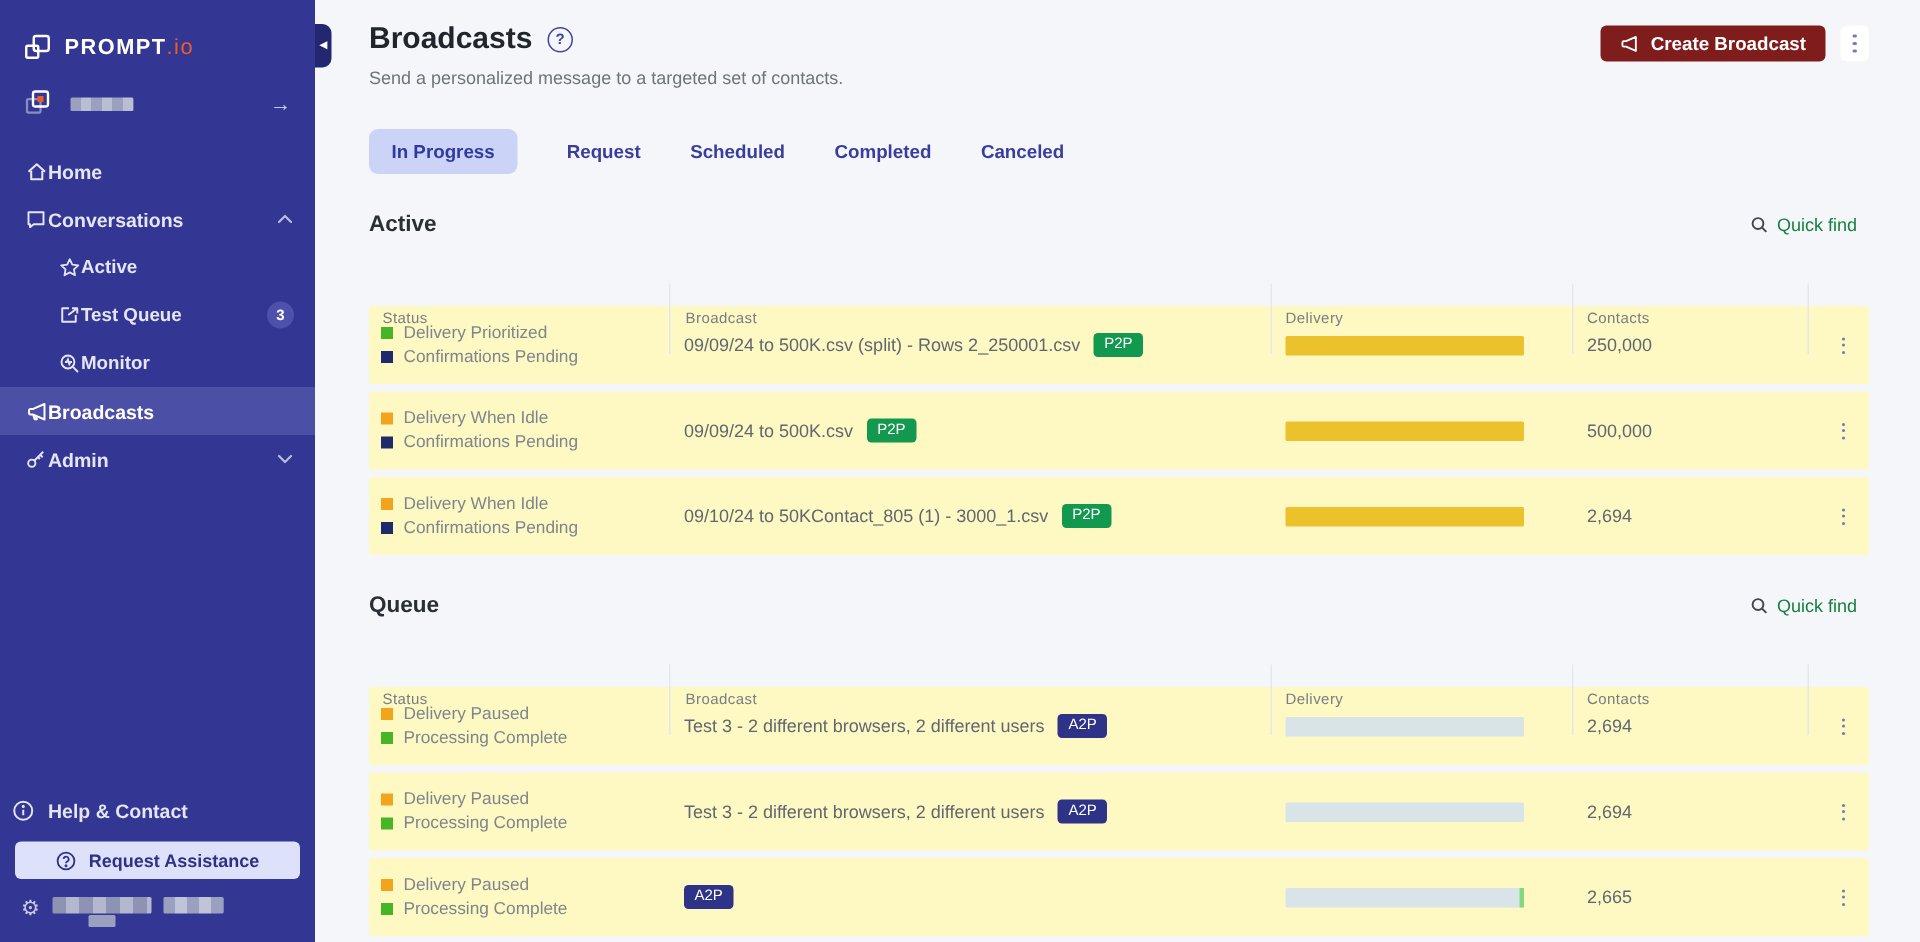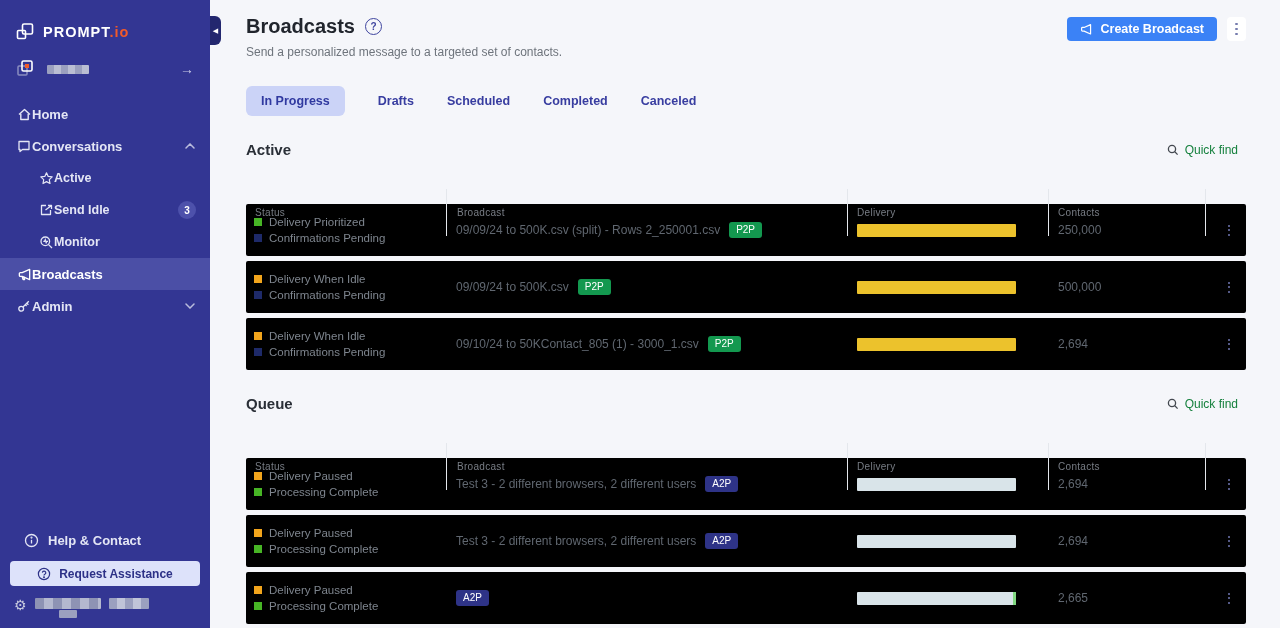--- a/index.html
+++ b/index.html
@@ -8,21 +8,21 @@
 
   
   .sidebar { position:absolute; left:0; top:0; width:210px; height:628px;
              background:#333693; color:#e9eaf7; z-index:5; }
   .collapse-tab { position:absolute; left:210px; top:16px; width:11px; height:29px;
                   background:#23276f; border-radius:0 6px 6px 0; display:flex;
                   align-items:center; justify-content:center; cursor:pointer; }
   .collapse-tab span { color:#fff; font-size:7px; line-height:1; }
   .logo-row { display:flex; align-items:center; gap:8px; padding:22px 16px 0 16px; }
   .logo-text { font-size:14.5px; font-weight:bold; letter-spacing:1px; color:#fff; }
-  .logo-text .suffix { font-weight:bold; }
+  .logo-text .suffix { font-weight:normal; }
   .workspace-row { display:flex; align-items:center; gap:9px; padding:17px 16px 0 16px; }
   .workspace-row .spacer { flex:1; }
   .ws-arrow { color:#c9cce8; font-size:14px; }
   .redact { height:9px; width:42px; border-radius:1px;
             background:repeating-linear-gradient(90deg,#9ba0bf 0 7px,#babed3 7px 14px); }
 
   .nav { margin-top:18px; }
   .nav-item { display:flex; align-items:center; height:32px;
               padding:0 14px 0 16px; font-size:13px; font-weight:bold; color:#e4e6f5;
               cursor:pointer; }
@@ -30,21 +30,21 @@
   .nav-item.selected { background:#4b4fa6; color:#ffffff; }
   .nav-item .ico { width:16px; height:16px; display:flex; align-items:center;
                    justify-content:center; flex:0 0 16px; }
   .nav-item .lbl { flex:1; }
   .nav-badge { width:18px; height:18px; border-radius:50%; background:#4d51ab;
                color:#fff; font-size:10px; display:flex; align-items:center;
                justify-content:center; font-weight:bold; }
   .chev { width:12px; display:flex; justify-content:center; color:#b9bcdd; }
 
   .side-bottom { position:absolute; left:0; right:0; bottom:10px; }
-  .help-row { display:flex; align-items:center; gap:9px; padding:0 24px; font-size:13px;
+  .help-row { display:flex; align-items:center; gap:9px; padding:0 8px; font-size:13px;
               font-weight:bold; color:#e4e6f5; cursor:pointer; }
   .assist-btn { margin:13px 10px 12px 10px; height:25px; background:#dde2fa;
                 border:none; border-radius:4px; width:190px; display:flex;
                 align-items:center; justify-content:center; gap:8px;
                 color:#2d3187; font-size:12px; font-weight:bold; cursor:pointer;
                 font-family:"Liberation Sans", sans-serif; }
   .gear-row { display:flex; align-items:flex-start; gap:8px; padding:0 14px; }
   .gear-glyph { color:#c7cade; font-size:14px; line-height:14px; }
   .blob1 { width:66px; height:11px; border-radius:1px;
            background:repeating-linear-gradient(90deg,#8e93b4 0 9px,#b4b8cf 9px 18px); }
@@ -57,21 +57,21 @@
   .main { position:absolute; left:210px; top:0; width:1070px; height:628px;
           padding:15px 34px 0 36px; }
   .page-head { display:flex; align-items:flex-start; }
   .title-wrap { flex:1; }
   .title-line { display:flex; align-items:center; gap:10px; }
   .page-title { font-size:20px; font-weight:bold; color:#21252d; }
   .help-circ { width:17px; height:17px; border-radius:50%; border:1.5px solid #3f459f;
                color:#3f459f; font-size:10px; font-weight:bold; display:flex;
                align-items:center; justify-content:center; cursor:pointer; }
   .page-sub { margin-top:7px; font-size:12px; color:#6e747c; }
-  .create-btn { background:#3b82f6; color:#fff; border:none; border-radius:4px;
+  .create-btn { background:#7f1d1d; color:#fff; border:none; border-radius:4px;
                 height:24px; padding:0 13px; display:flex; align-items:center; gap:7px;
                 font-size:12.5px; font-weight:bold; cursor:pointer; margin-top:2px;
                 font-family:"Liberation Sans", sans-serif; }
   .head-kebab { width:19px; height:24px; background:#fff; border-radius:4px;
                 display:flex; flex-direction:column; align-items:center;
                 justify-content:center; gap:2.5px; margin-left:10px; margin-top:2px;
                 cursor:pointer; }
   .head-kebab i, .row-kebab i { width:2.5px; height:2.5px; border-radius:50%;
                 background:#767cae; display:block; }
 
@@ -85,21 +85,21 @@
   .quick-find { display:flex; align-items:center; gap:6px; font-size:12px;
                 color:#15803d; cursor:pointer; padding-right:8px; }
 
   .grid { display:grid; grid-template-columns:200px 401px 201px 157px 1fr; }
   .thead { margin-top:13px; height:27px; align-items:center; }
   .th { font-size:10px; color:#787d85; letter-spacing:0.3px; padding-left:9px;
         height:100%; display:flex; align-items:center;margin-top:36px; }
   .th + .th { border-left:1px solid #e4e7ec; }
   .th.c-broadcast { padding-left:10px; }
   .rows { margin-top:6px; }
-  .row { background:#000000; height:52px; align-items:center; margin-bottom:5px;
+  .row { background:#fef9c3; height:52px; align-items:center; margin-bottom:5px;
          border-radius:2px; }
   .cell-status { padding-left:8px; display:flex; flex-direction:column; gap:4px; }
   .status-line { display:flex; align-items:center; gap:7px; }
   .sq { width:8px; height:8px; flex:0 0 8px; }
   .status-lbl { font-size:11.5px; color:#7e858e; }
   .cell-broadcast { padding-left:10px; display:flex; align-items:center; gap:9px;
                     font-size:12px; color:#606770; }
   .badge { font-size:10px; font-weight:normal; color:#fff; padding:3px 7px;
            border-radius:3px; line-height:1; }
   .cell-delivery { padding-left:10px; }
@@ -171,21 +171,21 @@
         </span>
         <span class="lbl">Active</span>
       </div>
       <div class="nav-item indent">
         <span class="ico">
           <svg width="15" height="14" viewBox="0 0 15 14" fill="none" stroke="currentColor" stroke-width="1.3" stroke-linejoin="round">
             <path d="M7 2.5 H2.5 v9 h9 V7"></path>
             <path d="M6.5 7 L12.5 2.5 M9 2.5 h3.5 V6"></path>
           </svg>
         </span>
-        <span class="lbl">Send Idle</span>
+        <span class="lbl">Test Queue</span>
         <span class="nav-badge">3</span>
       </div>
       <div class="nav-item indent">
         <span class="ico">
           <svg width="15" height="15" viewBox="0 0 15 15" fill="none" stroke="currentColor" stroke-width="1.3">
             <circle cx="6.3" cy="6.3" r="4.3"></circle>
             <line x1="9.6" y1="9.6" x2="13" y2="13"></line>
             <path d="M4.3 6.3 h1.2 l0.8 -1.6 l0.9 3 l0.8 -1.4 h1"></path>
           </svg>
         </span>
@@ -270,21 +270,21 @@
     </button>
     <div class="head-kebab">
         <i></i>
         <i></i>
         <i></i>
       </div>
   </div>
 
   <div class="tabs">
       <div class="tab active">In Progress</div>
-      <div class="tab">Drafts</div>
+      <div class="tab">Request</div>
       <div class="tab">Scheduled</div>
       <div class="tab">Completed</div>
       <div class="tab">Canceled</div>
     </div>
 
   <div>
     <div class="section-head">
       <span class="section-title">Active</span>
       <span class="quick-find">
         <span>

